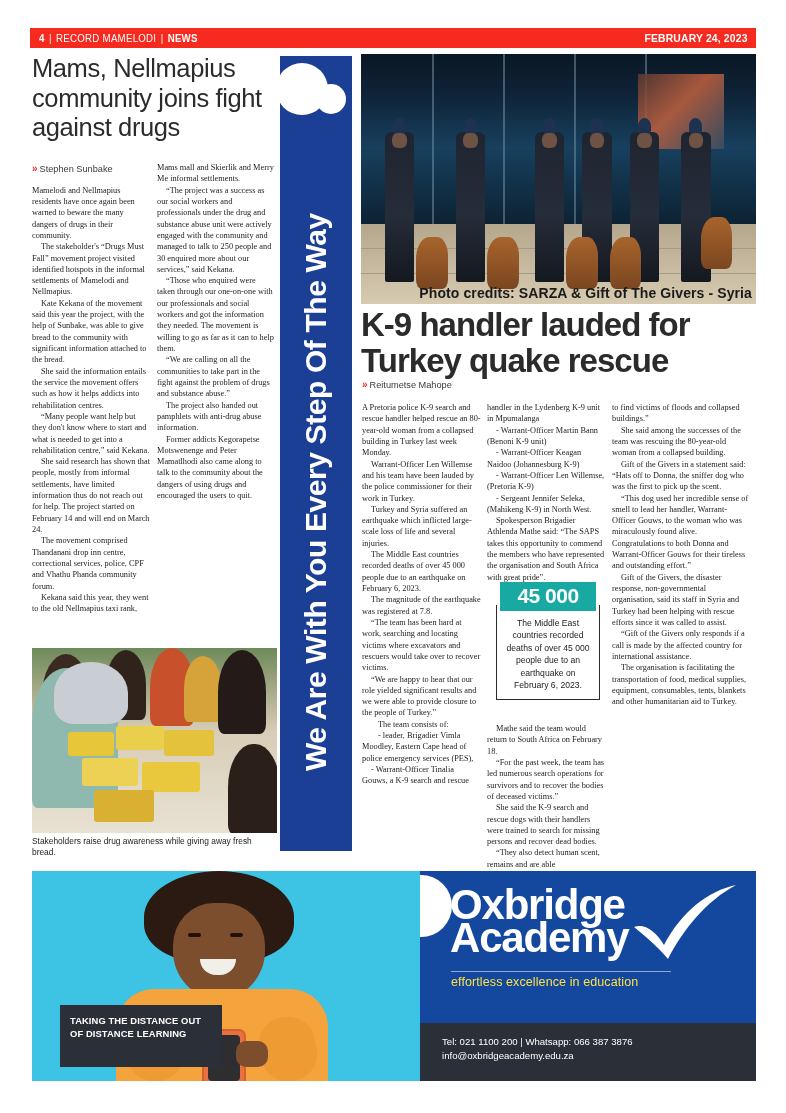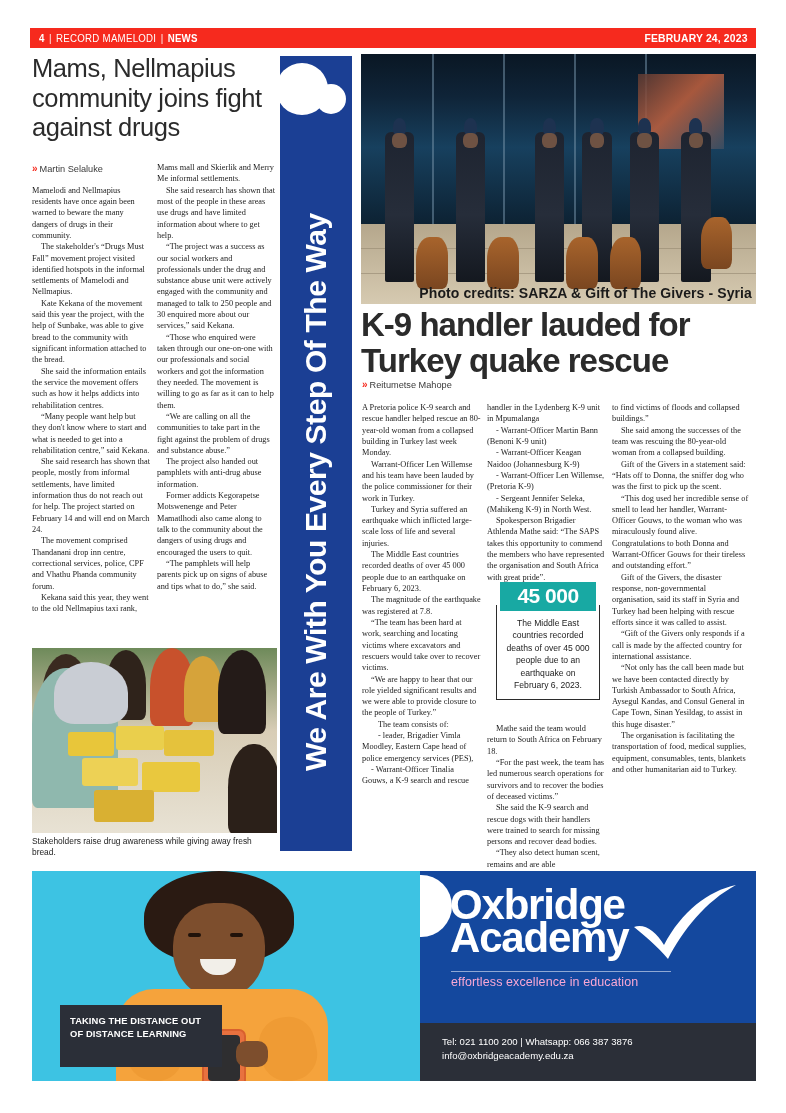--- a/index.html
+++ b/index.html
@@ -184,21 +184,21 @@
     font-size:42px; letter-spacing:-1.2px; line-height:.96;
   }
   .ad-brand2{
     position:absolute; left:30px; top:47px; color:#fff;
     font-family:"Liberation Sans", sans-serif; font-weight:bold;
     font-size:42px; letter-spacing:-1.2px; line-height:.96;
   }
   .ad-check{ position:absolute; left:210px; top:14px; width:110px; height:76px; }
   .ad-rule{ position:absolute; left:31px; top:100px; width:220px; height:1px; background:#8fa8d4; }
   .ad-slogan{
-    position:absolute; left:31px; top:104px; color:#f9a8d4;
+    position:absolute; left:31px; top:104px; color:#fde047;
     font-family:"Liberation Sans", sans-serif; font-size:12.5px; letter-spacing:.1px;
   }
   .ad-url{
     position:absolute; left:31px; top:126px; color:#fff;
     font-family:"Liberation Sans", sans-serif; font-weight:bold; font-size:15px;
     letter-spacing:-.1px;
   }
   .ad-dark{
     position:absolute; left:388px; top:152px; width:336px; height:58px;
     background:#2b2f38; color:#fff;
@@ -217,41 +217,39 @@
     <span class="mh-pipe">|</span>
     <span>NEWS</span>
   </div>
   <div class="mh-right">FEBRUARY 24, 2023</div>
 </div>
 
 <div class="lead-head">Mams, Nellmapius community joins fight against drugs</div>
 
 <div class="col" id="col1">
   <div class="byline">
-    <span class="arrows">»</span><span>Martin Selaluke</span>
+    <span class="arrows">»</span><span>Stephen Sunbake</span>
   </div>
   <p class="first">Mamelodi and Nellmapius residents have once again been warned to beware the many dangers of drugs in their community.</p>
   <p>The stakeholder's “Drugs Must Fall” movement project visited identified hotspots in the informal settlements of Mamelodi and Nellmapius.</p>
   <p>Kate Kekana of the movement said this year the project, with the help of Sunbake, was able to give bread to the community with significant information attached to the bread.</p>
   <p>She said the information entails the service the movement offers such as how it helps addicts into rehabilitation centres.</p>
   <p>“Many people want help but they don't know where to start and what is needed to get into a rehabilitation centre,” said Kekana.</p>
   <p>She said research has shown that people, mostly from informal settlements, have limited information thus do not reach out for help. The project started on February 14 and will end on March 24.</p>
   <p>The movement comprised Thandanani drop inn centre, correctional services, police, CPF and Vhathu Phanda community forum.</p>
   <p>Kekana said this year, they went to the old Nellmapius taxi rank,</p>
 </div>
 
 <div class="col" id="col2">
   <p class="first">Mams mall and Skierlik and Merry Me informal settlements.</p>
-  <p>She said research has shown that most of the people in these areas use drugs and have limited information about where to get help.</p>
   <p>“The project was a success as our social workers and professionals under the drug and substance abuse unit were actively engaged with the community and managed to talk to 250 people and 30 enquired more about our services,” said Kekana.</p>
   <p>“Those who enquired were taken through our one-on-one with our professionals and social workers and got the information they needed. The movement is willing to go as far as it can to help them.</p>
   <p>“We are calling on all the communities to take part in the fight against the problem of drugs and substance abuse.”</p>
   <p>The project also handed out pamphlets with anti-drug abuse information.</p>
   <p>Former addicts Kegorapetse Motswenenge and Peter Mamatlhodi also came along to talk to the community about the dangers of using drugs and encouraged the users to quit.</p>
-  <p>“The pamphlets will help parents pick up on signs of abuse and tips what to do,” she said.</p>
 </div>
 
 <div class="vbanner">
   <div class="vb-bub1"></div>
   <div class="vb-bub2"></div>
   <div class="vb-text">We Are With You Every Step Of The Way</div>
 </div>
 
 <div class="photo-k9">
   <div class="ph-glass"></div>
@@ -317,21 +315,20 @@
   <div class="fb-body">The Middle East countries recorded deaths of over 45 000 people due to an earthquake on February 6, 2023.</div>
 </div>
 
 <div class="col" id="col5">
   <p class="first">to find victims of floods and collapsed buildings.”</p>
   <p>She said among the successes of the team was rescuing the 80-year-old woman from a collapsed building.</p>
   <p>Gift of the Givers in a statement said: “Hats off to Donna, the sniffer dog who was the first to pick up the scent.</p>
   <p>“This dog used her incredible sense of smell to lead her handler, Warrant-Officer Gouws, to the woman who was miraculously found alive. Congratulations to both Donna and Warrant-Officer Gouws for their tireless and outstanding effort.”</p>
   <p>Gift of the Givers, the disaster response, non-governmental organisation, said its staff in Syria and Turkey had been helping with rescue efforts since it was called to assist.</p>
   <p>“Gift of the Givers only responds if a call is made by the affected country for international assistance.</p>
-  <p>“Not only has the call been made but we have been contacted directly by Turkish Ambassador to South Africa, Aysegul Kandas, and Consul General in Cape Town, Sinan Yesildag, to assist in this huge disaster.”</p>
   <p>The organisation is facilitating the transportation of food, medical supplies, equipment, consumables, tents, blankets and other humanitarian aid to Turkey.</p>
 </div>
 
 <div class="photo-bread">
   <div class="bp-person" style="left:10px;  top:6px;  width:48px; height:84px; background:#3a2a20;"></div>
   <div class="bp-person" style="left:74px;  top:2px;  width:40px; height:70px; background:#2f231b;"></div>
   <div class="bp-person" style="left:118px; top:0px;  width:44px; height:78px; background:#c8512c;"></div>
   <div class="bp-person" style="left:152px; top:8px;  width:38px; height:66px; background:#d6a33a;"></div>
   <div class="bp-person" style="left:186px; top:2px;  width:48px; height:84px; background:#241b18;"></div>
   <div class="bp-person" style="left:0px;   top:20px; width:86px; height:140px; background:#8fb8ae; border-radius:40% 40% 6% 6%;"></div>

